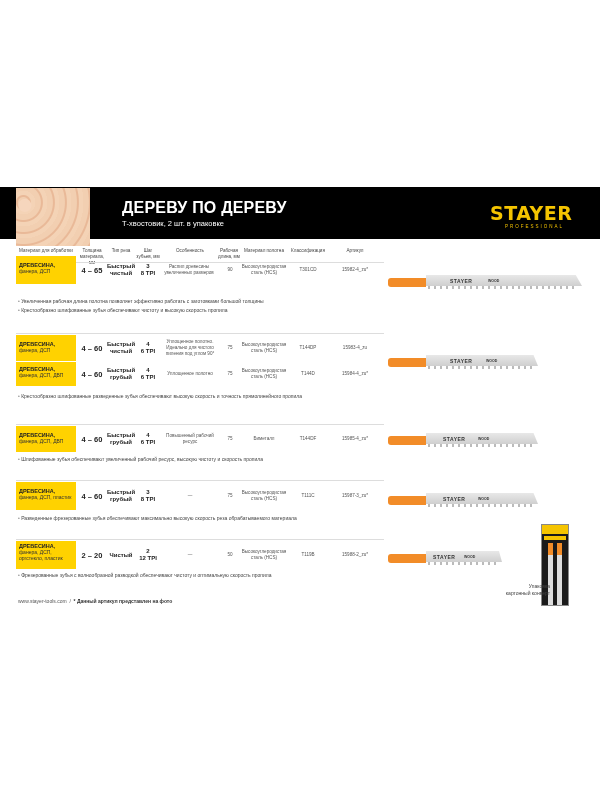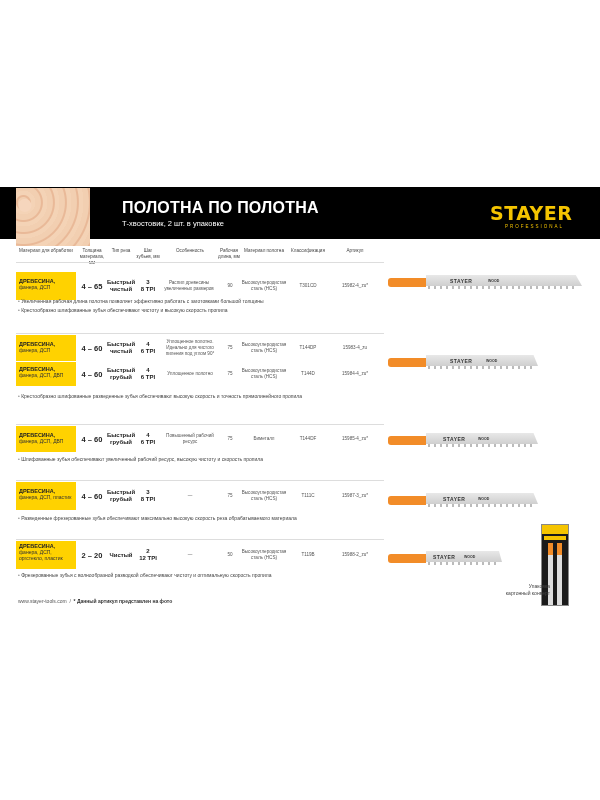--- a/index.html
+++ b/index.html
@@ -56,37 +56,37 @@
   .footer { position: absolute; left: 18px; top: 598px; font-size: 5px; color: #555; }
   .footer b { color: #333; }
 </style>
 </head>
 <body>
 
 <div class="page">
 
   <div class="hdr"></div>
   <div class="wood"></div>
-  <div class="title">ПОЛОТНА ПО ПОЛОТНА</div>
+  <div class="title">ДЕРЕВУ ПО ДЕРЕВУ</div>
   <div class="subtitle">Т-хвостовик, 2 шт. в упаковке</div>
   <div class="logo">STAYER</div>
   <div class="logo-sub">PROFESSIONAL</div>
 
   <div class="colh" style="left:16px;width:60px;">Материал для обработки</div>
   <div class="colh" style="left:78px;width:28px;">Толщина материала, мм</div>
   <div class="colh" style="left:108px;width:26px;">Тип реза</div>
   <div class="colh" style="left:136px;width:24px;">Шаг зубьев, мм</div>
   <div class="colh" style="left:162px;width:56px;">Особенность</div>
   <div class="colh" style="left:218px;width:22px;">Рабочая длина, мм</div>
   <div class="colh" style="left:242px;width:44px;">Материал полотна</div>
   <div class="colh" style="left:288px;width:40px;">Классификация</div>
   <div class="colh" style="left:330px;width:50px;">Артикул</div>
   <div class="hline" style="top:262px;"></div>
 
-  <div class="row" style="top:272px;height:28px;">
+  <div class="row" style="top:256px;height:28px;">
     <div class="mat" style="height:28px;">
       <span class="m1">ДРЕВЕСИНА,</span>
       <span class="m2">фанера, ДСП</span>
     </div>
     <div class="cell thick" style="left:62px;width:28px;height:28px;">4 – 65</div>
     <div class="cell cut" style="left:92px;width:26px;height:28px;">Быстрый чистый</div>
     <div class="cell tpi" style="left:120px;width:24px;height:28px;flex-direction:column;">
         <span>3</span>
         <span>8 TPI</span>
       </div>

